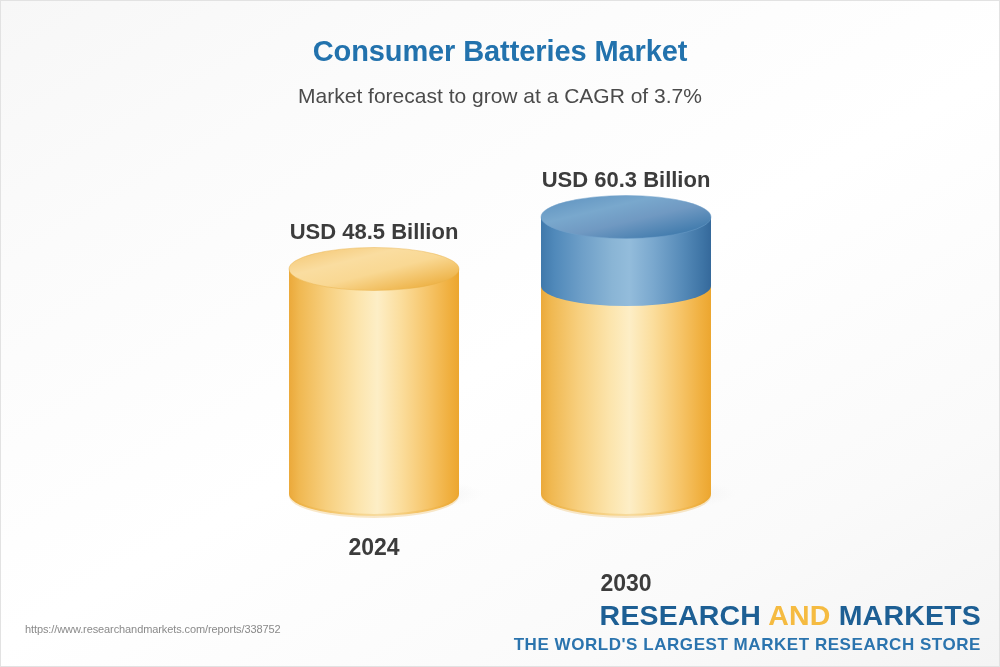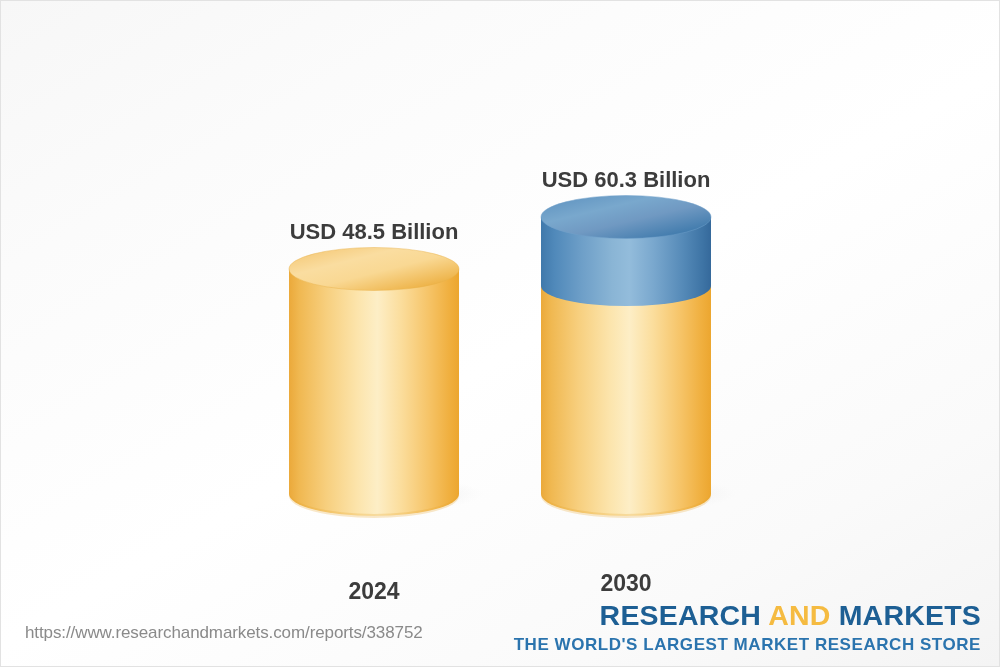--- a/index.html
+++ b/index.html
@@ -80,21 +80,21 @@
   .cylinder-svg {
     position: absolute;
     overflow: visible;
   }
 
   
   .footer-url {
     position: absolute;
     left: 24px;
     top: 622px;
-    font-size: 17px;
+    font-size: 11px;
     color: #8a8a8a;
     letter-spacing: -0.1px;
     text-align: right;
   }
 
   .logo {
     position: absolute;
     right: 18px;
     top: 600px;
     text-align: right;
@@ -117,20 +117,24 @@
     letter-spacing: 0.55px;
     color: #2b74ae;
     white-space: nowrap;
   }
 </style>
 </head>
 <body>
 
 <div id="infographic">
 
+  <div class="header">
+    <h1 class="chart-title">Consumer Batteries Market</h1>
+    <h2 class="chart-subtitle">Market forecast to grow at a CAGR of 3.7%</h2>
+  </div>
 
   <div class="plot">
 
     <div class="bar-group" style="left:283px; top:0; width:180px; height:550px;">
 
       <div class="value-label" style="top:218px; left:0;">USD 48.5 Billion</div>
 
       <svg class="cylinder-svg" style="left:-6px; top:248px;" width="200" height="280" viewBox="0 0 200 280">
         <defs>
           <linearGradient id="yBody1" x1="0" y1="0" x2="1" y2="0">
@@ -167,21 +171,21 @@
         <ellipse cx="108" cy="245" rx="98" ry="17" fill="url(#shadow1)"></ellipse>
 
         <path d="M 11,20 L 11,245 A 85,22 0 0 0 181,245 L 181,20 Z" fill="url(#yBody1)"></path>
 
         <path d="M 11,243 A 85,22 0 0 0 181,243 L 181,247 A 85,22 0 0 1 11,247 Z" fill="#e8a227" opacity="0.25"></path>
 
         <ellipse cx="96" cy="20" rx="85" ry="21.5" fill="url(#yTop1b)"></ellipse>
         <ellipse cx="96" cy="20" rx="85" ry="21.5" fill="none" stroke="#e8b24a" stroke-opacity="0.45" stroke-width="1"></ellipse>
       </svg>
 
-      <div class="cat-label" style="top:533px; left:0;margin-top:44px;">2024</div>
+      <div class="cat-label" style="top:533px; left:0;">2024</div>
     </div>
 
     <div class="bar-group" style="left:535px; top:0; width:180px; height:577px;">
 
       <div class="value-label" style="top:166px; left:0;">USD 60.3 Billion</div>
 
       <svg class="cylinder-svg" style="left:-6px; top:195px;" width="200" height="335" viewBox="0 0 200 335">
         <defs>
           <linearGradient id="bBody2" x1="0" y1="0" x2="1" y2="0">
             <stop offset="0%" stop-color="#4079ab"></stop>

